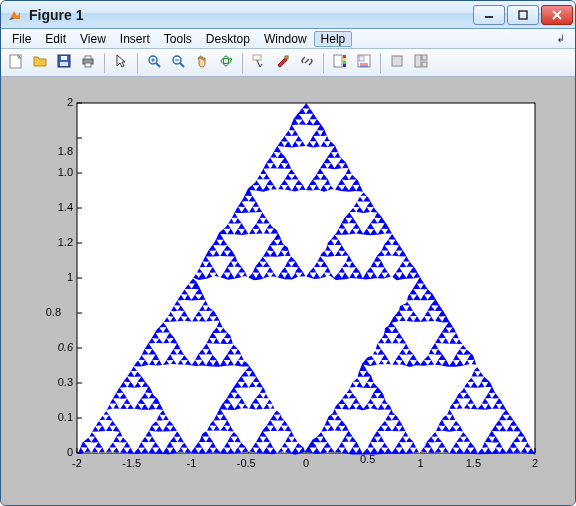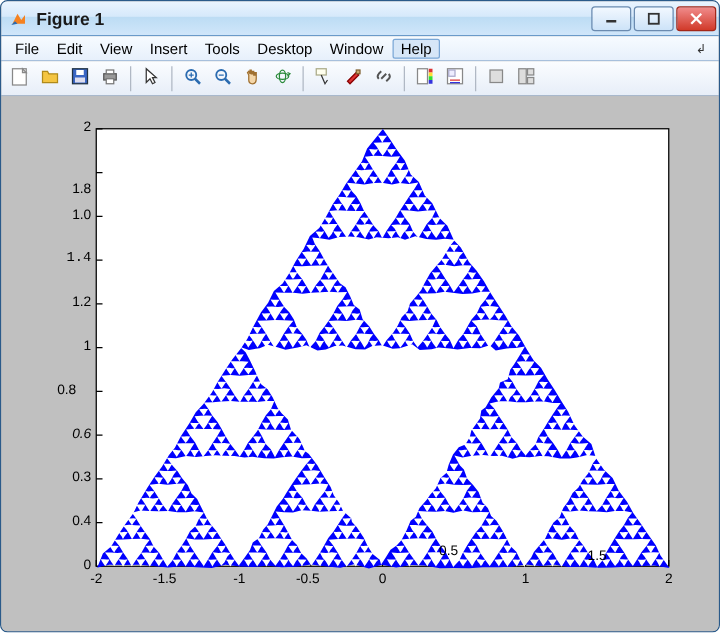--- a/index.html
+++ b/index.html
@@ -676,30 +676,30 @@
           <path d="M297.7 47.7 L299.0 45.8 L300.3 44.4 L301.4 42.4 L299.0 42.5 L296.7 42.4 L294.3 42.2 L295.3 44.2 L296.7 46.3 L297.8 47.8 Z" fill="#fff" stroke="none"></path>
           <path d="M312.0 47.7 L313.4 46.0 L314.5 44.2 L315.9 42.3 L313.3 42.2 L310.8 42.3 L308.7 42.3 L309.6 44.4 L311.1 46.2 L312.2 48.1 Z" fill="#fff" stroke="none"></path>
           <path d="M304.9 37.1 L306.0 34.9 L307.4 33.1 L308.7 31.5 L306.2 31.5 L303.7 31.6 L301.3 31.4 L302.6 33.2 L303.7 35.2 L304.9 37.1 Z" fill="#fff" stroke="none"></path>
         </g>
       </svg>
   <div class="tick-label" style="left: 64px; top: 380px; width: 24px; text-align: center;">-2</div>
       <div class="tick-label" style="left: 121.25px; top: 380px; width: 24px; text-align: left;">-1.5</div>
       <div class="tick-label" style="left: 178.5px; top: 380px; width: 24px; text-align: center;">-1</div>
       <div class="tick-label" style="left: 235.75px; top: 380px; width: 24px; ">-0.5</div>
       <div class="tick-label" style="left: 293px; top: 380px; width: 24px; text-align: center;">0</div>
-      <div class="tick-label" style="left: 350.25px; top: 358px; width: 24px; text-align: left;">0.5</div>
+      <div class="tick-label" style="left: 350.25px; top: 376px; width: 24px; text-align: right;">0.5</div>
       <div class="tick-label" style="left: 407.5px; top: 380px; width: 24px; text-align: center;">1</div>
-      <div class="tick-label" style="left: 464.75px; top: 362px; width: 24px; text-align: center;">1.5</div>
+      <div class="tick-label" style="left: 464.75px; top: 380px; width: 24px; text-align: left;">1.5</div>
       <div class="tick-label" style="left: 522px; top: 380px; width: 24px; text-align: center;">2</div>
       <div class="tick-label ytick" style="left: 42px; top: 369px; width: 30px;">0</div>
-      <div class="tick-label ytick" style="left: 42px; top: 334px; width: 30px;">0.4</div>
+      <div class="tick-label ytick" style="left: 42px; top: 334px; width: 30px;">0.1</div>
       <div class="tick-label ytick" style="left: 42px; top: 299px; width: 30px;">0.3</div>
       <div class="tick-label ytick" style="left: 42px; top: 264px; width: 30px; font-style: italic;">0.6</div>
       <div class="tick-label ytick" style="left: 30px; top: 229px; width: 30px;">0.8</div>
       <div class="tick-label ytick" style="left: 42px; top: 194px; width: 30px;">1</div>
       <div class="tick-label ytick" style="left: 42px; top: 159px; width: 30px; text-align: right;">1.2</div>
-      <div class="tick-label ytick" style="left: 42px; top: 124px; width: 30px; font-family: Liberation Mono, monospace;">1.4</div>
+      <div class="tick-label ytick" style="left: 42px; top: 124px; width: 30px;">1.4</div>
       <div class="tick-label ytick" style="left: 42px; top: 89px; width: 30px;">1.0</div>
       <div class="tick-label ytick" style="left: 42px; top: 68px; width: 30px;">1.8</div>
       <div class="tick-label ytick" style="left: 42px; top: 19px; width: 30px;">2</div>
     </div>
 
 </div>
 
 </body></html>

